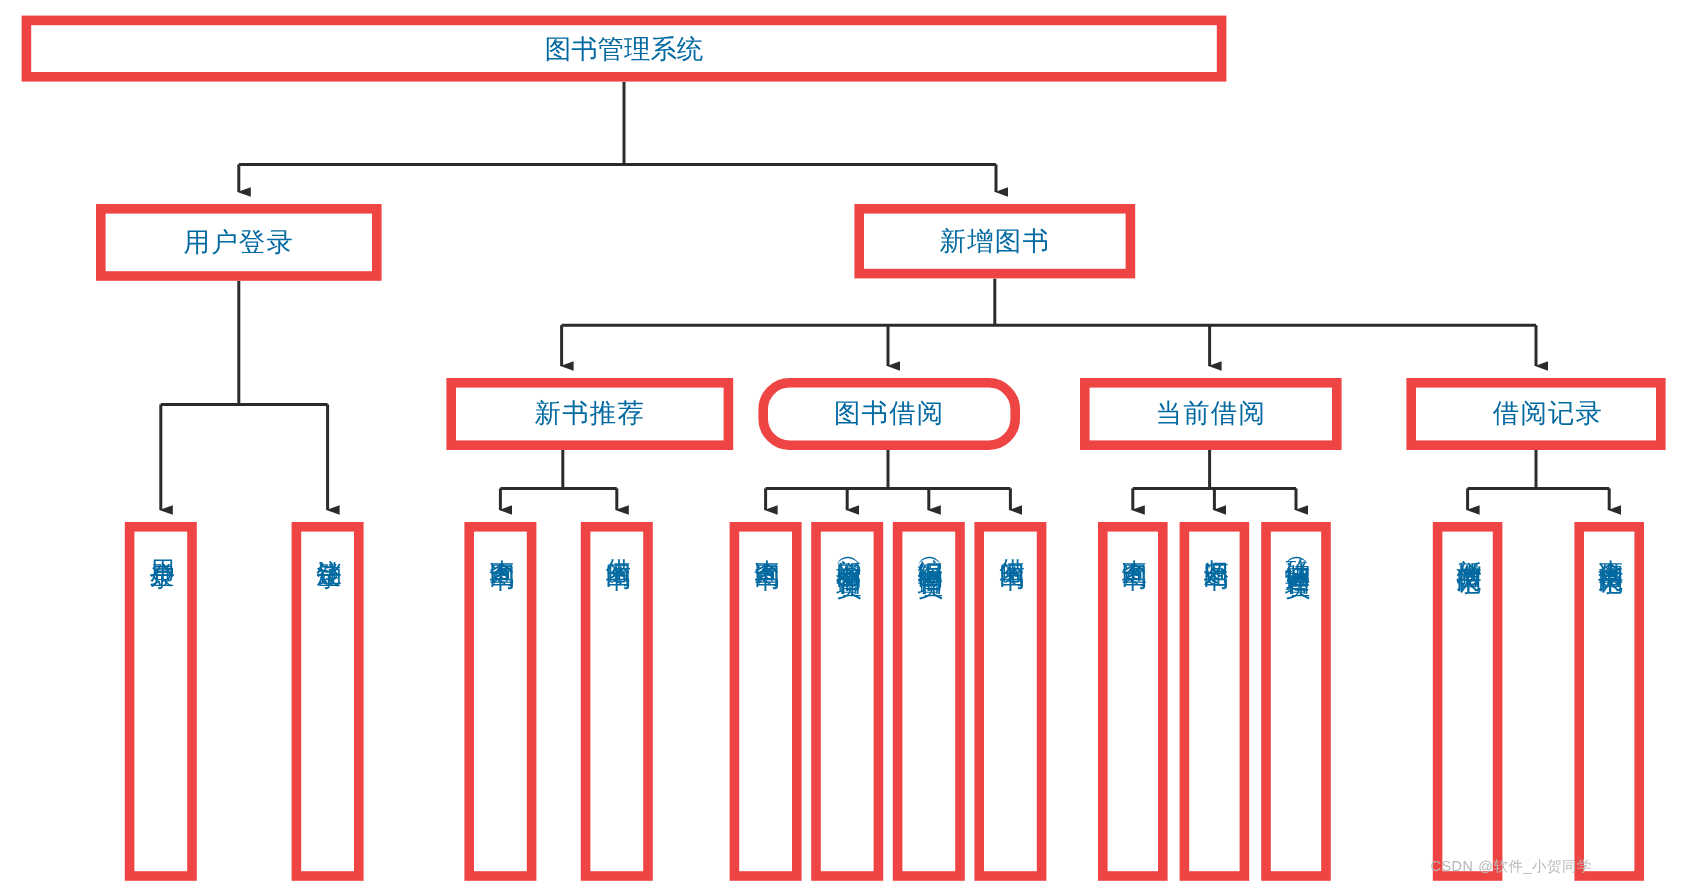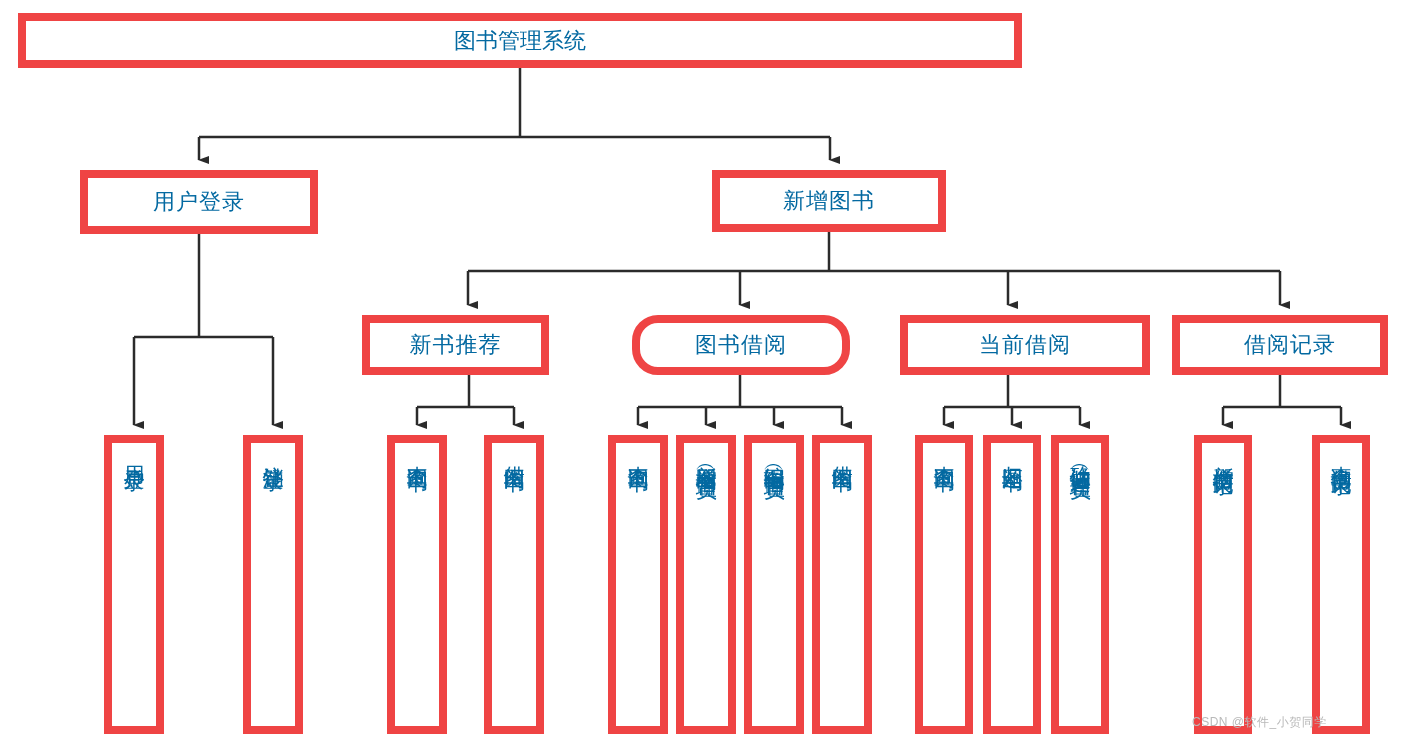--- a/index.html
+++ b/index.html
@@ -139,27 +139,27 @@
     <span>图书管理系统</span>
   </div>
 
   <div class="node-box horizontal" style="left:80px; top:170px; width:238px; height:64px;">
     <span>用户登录</span>
   </div>
   <div class="node-box horizontal" style="left:712px; top:170px; width:234px; height:62px;">
     <span>新增图书</span>
   </div>
 
-  <div class="node-box horizontal" style="left:362px; top:315px; width:187px; height:60px;">
+  <div class="node-box horizontal" style="left:372px; top:315px; width:239px; height:60px;">
     <span>新书推荐</span>
   </div>
   <div class="node-box horizontal" style="left:632px; top:315px; width:218px; height:60px;border-radius:26px;">
     <span>图书借阅</span>
   </div>
-  <div class="node-box horizontal" style="left:900px; top:315px; width:250px; height:60px;">
+  <div class="node-box horizontal" style="left:900px; top:315px; width:218px; height:60px;">
     <span>当前借阅</span>
   </div>
   <div class="node-box horizontal" style="left:1172px; top:315px; width:216px; height:60px;padding-left:20px;">
     <span>借阅记录</span>
   </div>
 
   <div class="node-box vertical" style="left:104px; top:435px; width:60px; height:299px;">
     <span class="vtext">用户登录</span>
   </div>
   <div class="node-box vertical" style="left:243px; top:435px; width:60px; height:299px;">

